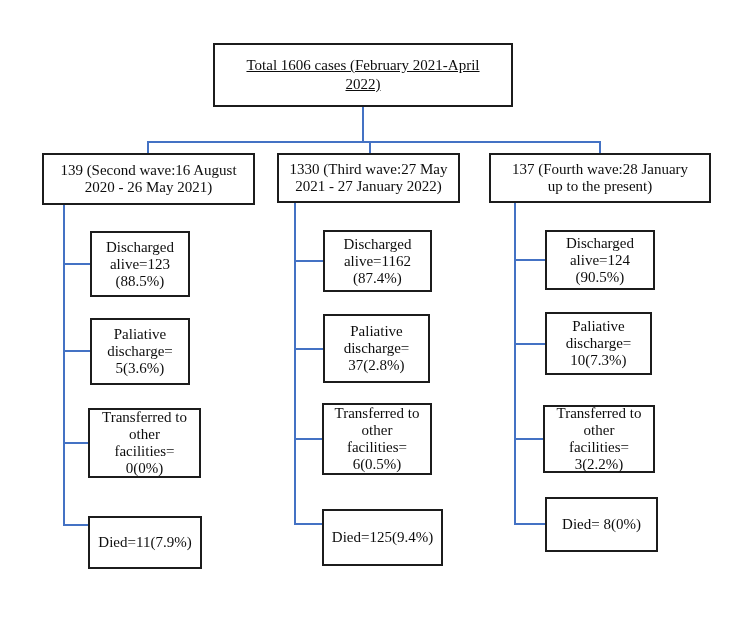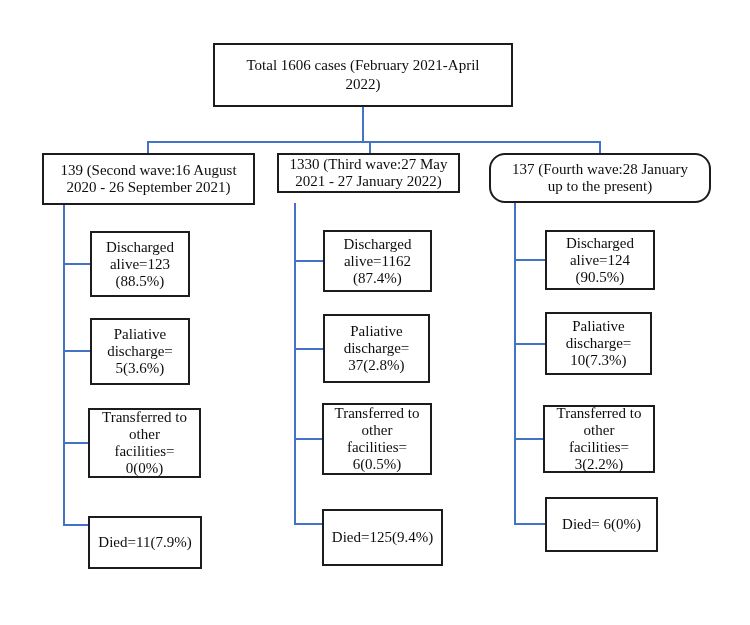--- a/index.html
+++ b/index.html
@@ -23,21 +23,21 @@
     color: #0d0d0d;
     display: flex;
     align-items: center;
     justify-content: center;
     text-align: center;
     font-size: 15px;
     line-height: 17px;
     white-space: pre-line;
     padding: 1px 2px;
   }
-  .node.lg { line-height: 19px; }
+  .node.lg { line-height: 19px; text-decoration: underline; }
   .conn {
     position: absolute;
     background: #4472C4;
   }
   .conn.h { height: 2px; }
   .conn.v { width: 2px; }
 </style>
 </head>
 <body>
 
@@ -46,24 +46,24 @@
   <div class="node lg" style="left:213px; top:43px; width:300px; height:64px;">Total 1606 cases (February 2021-April
 2022)</div>
 
   <div class="conn v" style="left:362px; top:107px; height:35px;"></div>
   <div class="conn h" style="left:147px; top:141px; width:454px;"></div>
   <div class="conn v" style="left:147px; top:141px; height:12px;"></div>
   <div class="conn v" style="left:369px; top:141px; height:12px;"></div>
   <div class="conn v" style="left:599px; top:141px; height:12px;"></div>
 
   <div class="node" style="left:42px; top:153px; width:213px; height:52px;">139 (Second wave:16 August
-2020 - 26 September 2021)</div>
-  <div class="node" style="left:277px; top:153px; width:183px; height:40px;">1330 (Third wave:27 May
+2020 - 26 May 2021)</div>
+  <div class="node" style="left:277px; top:153px; width:183px; height:50px;">1330 (Third wave:27 May
 2021 - 27 January 2022)</div>
-  <div class="node" style="left:489px; top:153px; width:222px; height:50px;border-radius:16px;">137 (Fourth wave:28 January
+  <div class="node" style="left:489px; top:153px; width:222px; height:50px;">137 (Fourth wave:28 January
 up to the present)</div>
 
   <div class="conn v" style="left:63px; top:205px; height:321px;"></div>
   <div class="conn h" style="left:63px; top:263px; width:27px;"></div>
   <div class="conn h" style="left:63px; top:350px; width:27px;"></div>
   <div class="conn h" style="left:63px; top:442px; width:25px;"></div>
   <div class="conn h" style="left:63px; top:524px; width:25px;"></div>
 
   <div class="node" style="left:90px; top:231px; width:100px; height:66px;">Discharged
 alive=123
@@ -104,15 +104,15 @@
   <div class="node" style="left:545px; top:230px; width:110px; height:60px;">Discharged
 alive=124
 (90.5%)</div>
   <div class="node" style="left:545px; top:312px; width:107px; height:63px;">Paliative
 discharge=
 10(7.3%)</div>
   <div class="node" style="left:543px; top:405px; width:112px; height:68px;">Transferred to
 other
 facilities=
 3(2.2%)</div>
-  <div class="node" style="left:545px; top:497px; width:113px; height:55px;">Died= 6(0%)</div>
+  <div class="node" style="left:545px; top:497px; width:113px; height:55px;">Died= 8(0%)</div>
 
 </div>
 
 </body></html>

